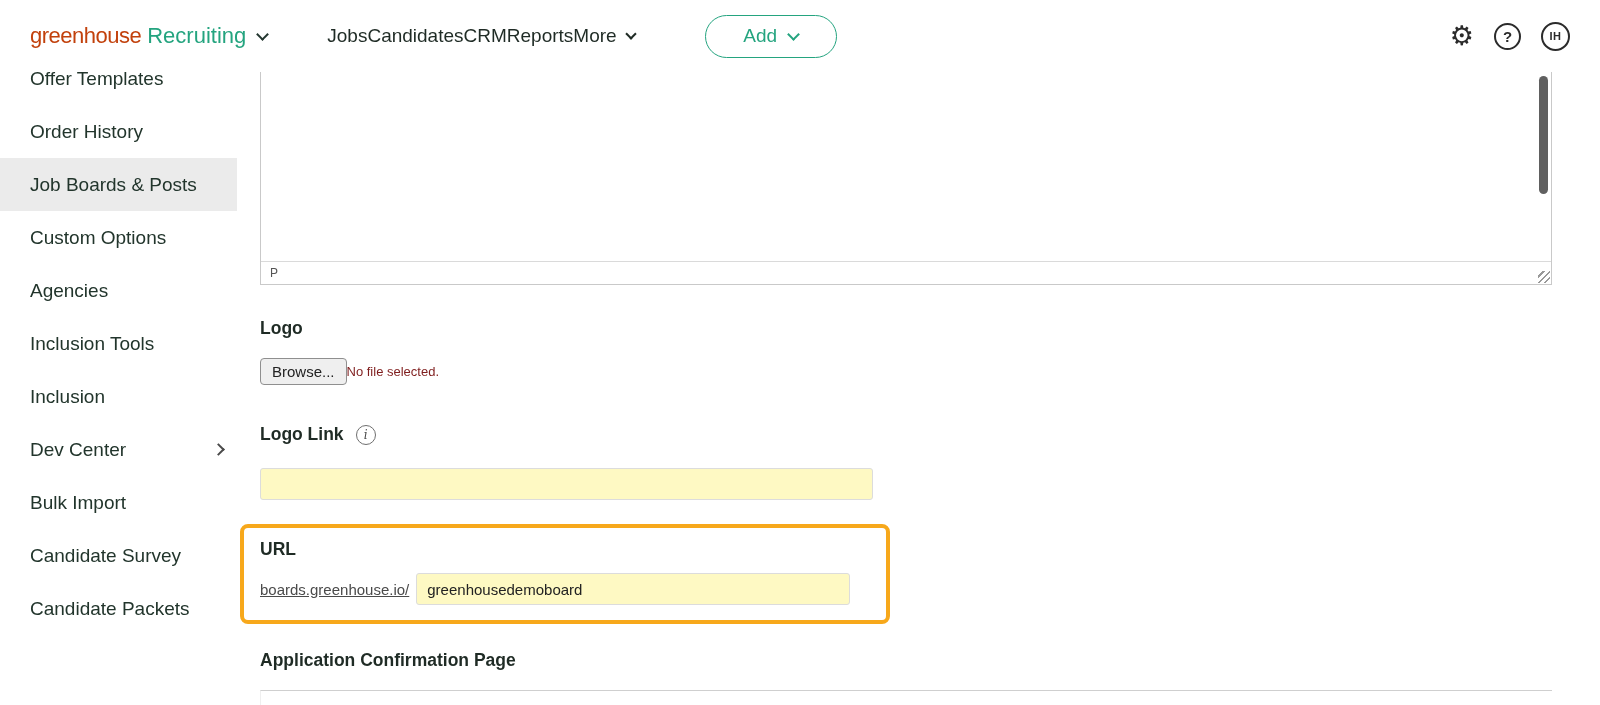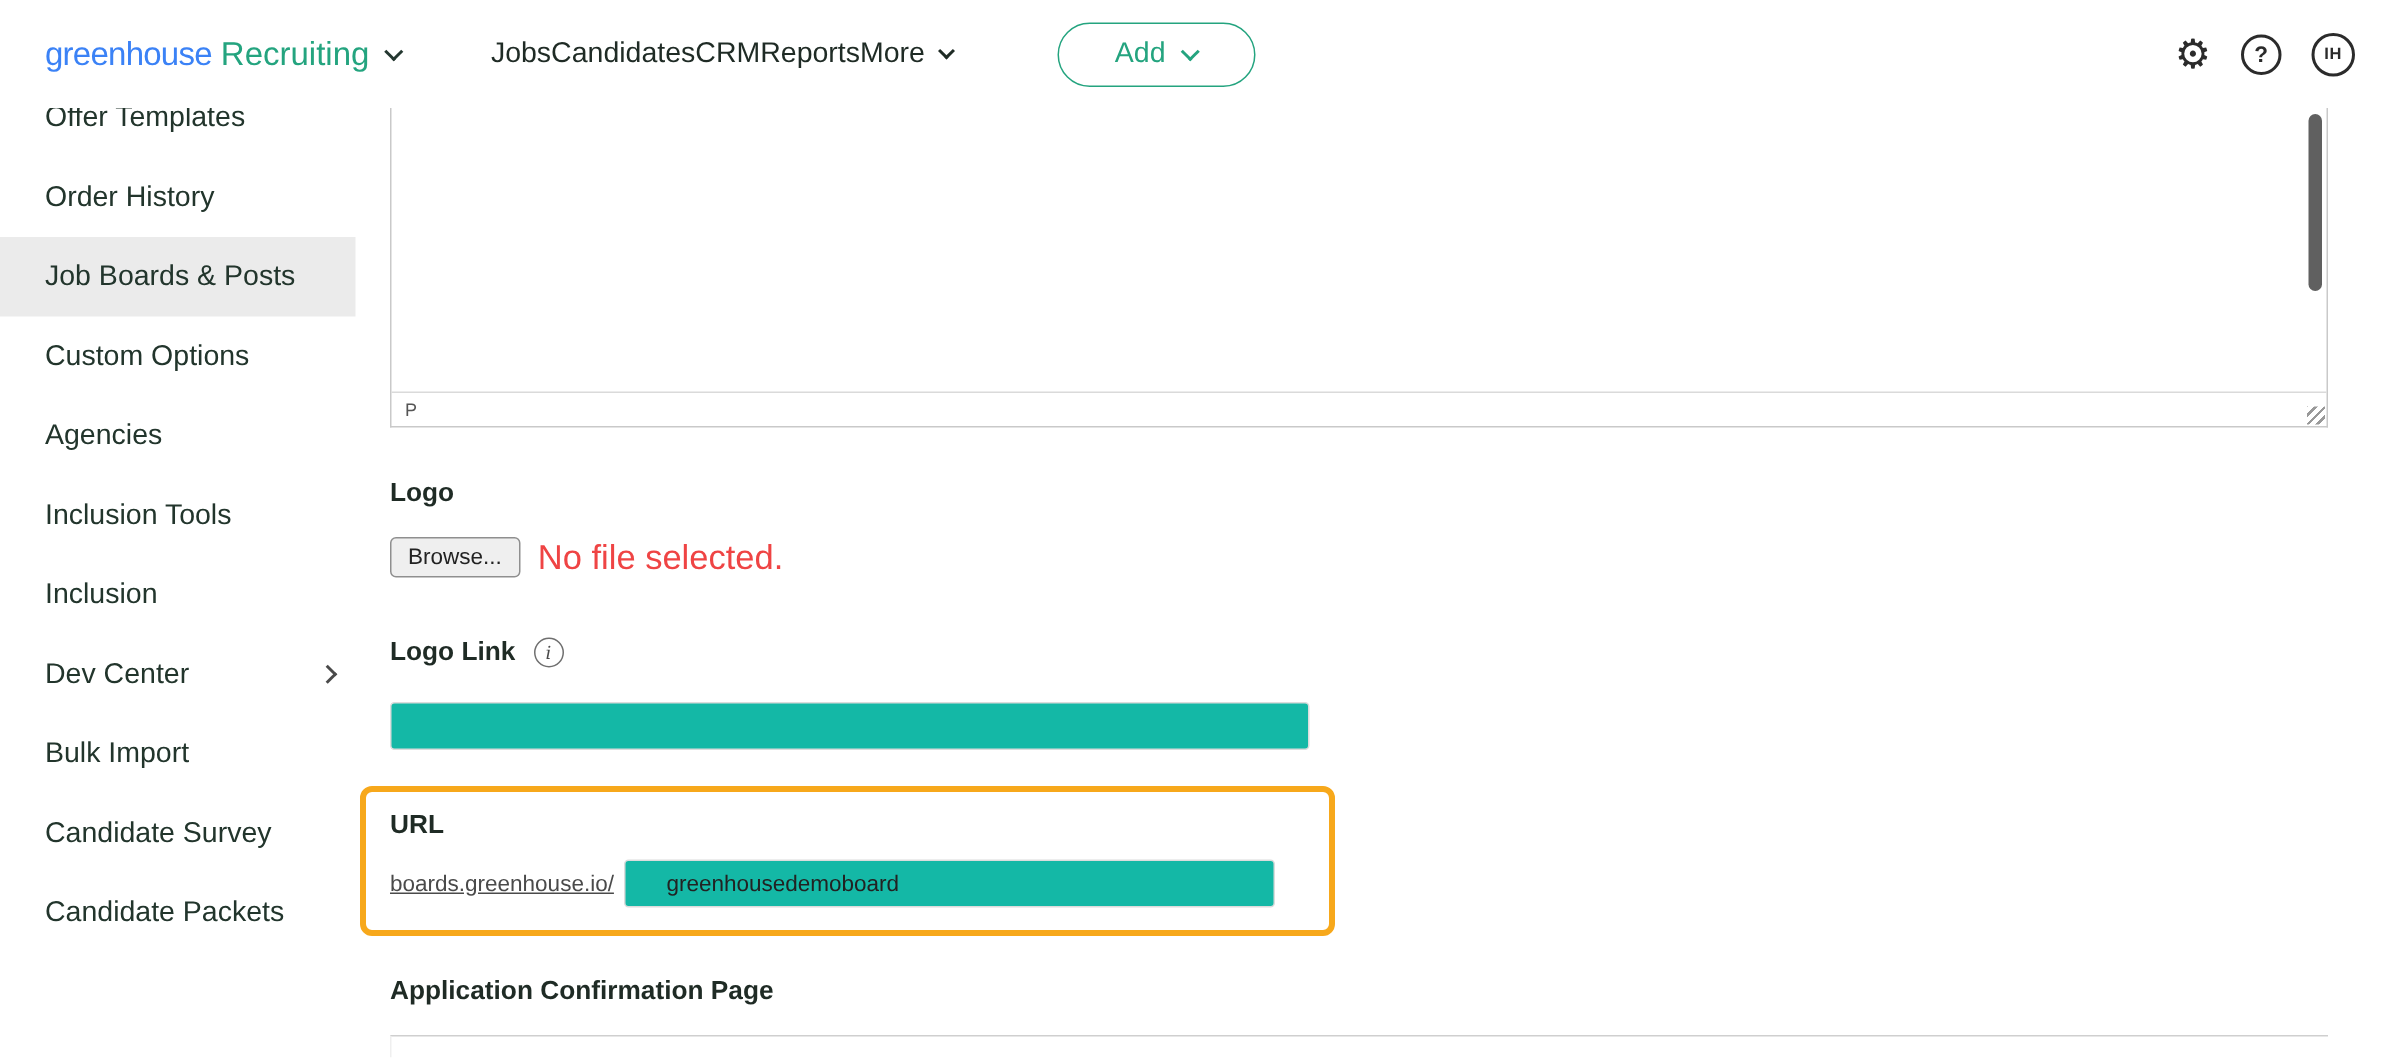--- a/index.html
+++ b/index.html
@@ -5,21 +5,21 @@
   * { margin:0; padding:0; box-sizing:border-box; }
   body { font-family:"Liberation Sans","DejaVu Sans",sans-serif; background:#fff; }
   .page { position:relative; width:1600px; height:705px; overflow:hidden; background:#fff; }
 
   
   .header {
     position:absolute; top:0; left:0; width:1600px; height:72px;
     background:#fff; z-index:10; display:flex; align-items:center;
   }
   .logo-group { margin-left:30px; display:flex; align-items:center; cursor:pointer; }
-  .logo-brand { font-size:22px; color:#3b82f6; letter-spacing:-0.5px; font-weight:500; }
+  .logo-brand { font-size:22px; color:#c2410c; letter-spacing:-0.5px; font-weight:500; }
   .logo-product { font-size:22px; color:#24A47F; margin-left:6px; font-weight:400; }
   .chev { display:inline-block; width:9px; height:9px; border-right:2px solid #243730; border-bottom:2px solid #243730; transform:rotate(45deg); margin-left:12px; margin-top:-4px; }
   .nav { display:flex; align-items:center; margin-left:60px; }
   .nav-item { font-size:19px; color:#1F2B25; cursor:pointer; display:flex; align-items:center; }
   .nav-item .chev { border-color:#1F2B25; width:8px; height:8px; margin-left:10px; }
   .add-btn {
     margin-left:70px; display:flex; align-items:center; justify-content:center;
     width:132px; height:43px; border:1.5px solid #24A47F; border-radius:22px;
     color:#24A47F; font-size:19px; cursor:pointer; background:#fff;
   }
@@ -83,32 +83,32 @@
   }
 
   .field-heading { font-size:17.5px; font-weight:700; color:#1F2B25; }
   .h-logo { position:absolute; left:23px; top:246px; }
   .browse-row { position:absolute; left:23px; top:286px; display:flex; align-items:center; }
   .browse-btn {
     font-size:15px; color:#222; background:#EFEFEF; border:1px solid #8F8F8F;
     border-radius:4px; padding:4px 11px; cursor:pointer;
     font-family:"Liberation Sans","DejaVu Sans",sans-serif;
   }
-  .file-status { font-size:23px; color:#ef4444; margin-left:12px; }
+  .file-status { font-size:13px; color:#7f1d1d; }
 
   .h-logolink { position:absolute; left:23px; top:352px; display:flex; align-items:center; }
   .info-icon {
     width:20px; height:20px; border:1.5px solid #6F6F6F; border-radius:50%;
     margin-left:12px; display:flex; align-items:center; justify-content:center;
     font-family:"DejaVu Serif","Liberation Serif",serif; font-style:italic;
     font-size:12px; color:#4a4a4a; font-weight:400; cursor:pointer;
   }
   .text-input {
     border:1px solid #DCDCDC; border-radius:3px; height:32px; font-size:15px;
-    color:#222; padding:0 27px; outline:none; background:#14b8a6;
+    color:#222; padding:0 10px; outline:none; background:#fef9c3;
     font-family:"Liberation Sans","DejaVu Sans",sans-serif;
   }
   .logolink-input { position:absolute; left:23px; top:396px; width:613px; }
 
   .url-box {
     position:absolute; left:3px; top:452px; width:650px; height:100px;
     border:4px solid #F7A81B; border-radius:8px; padding:11px 0 0 16px;
   }
   .url-row { display:flex; align-items:center; margin-top:13px; }
   .url-prefix { font-size:15px; color:#4a4a4a;text-decoration:underline; }

